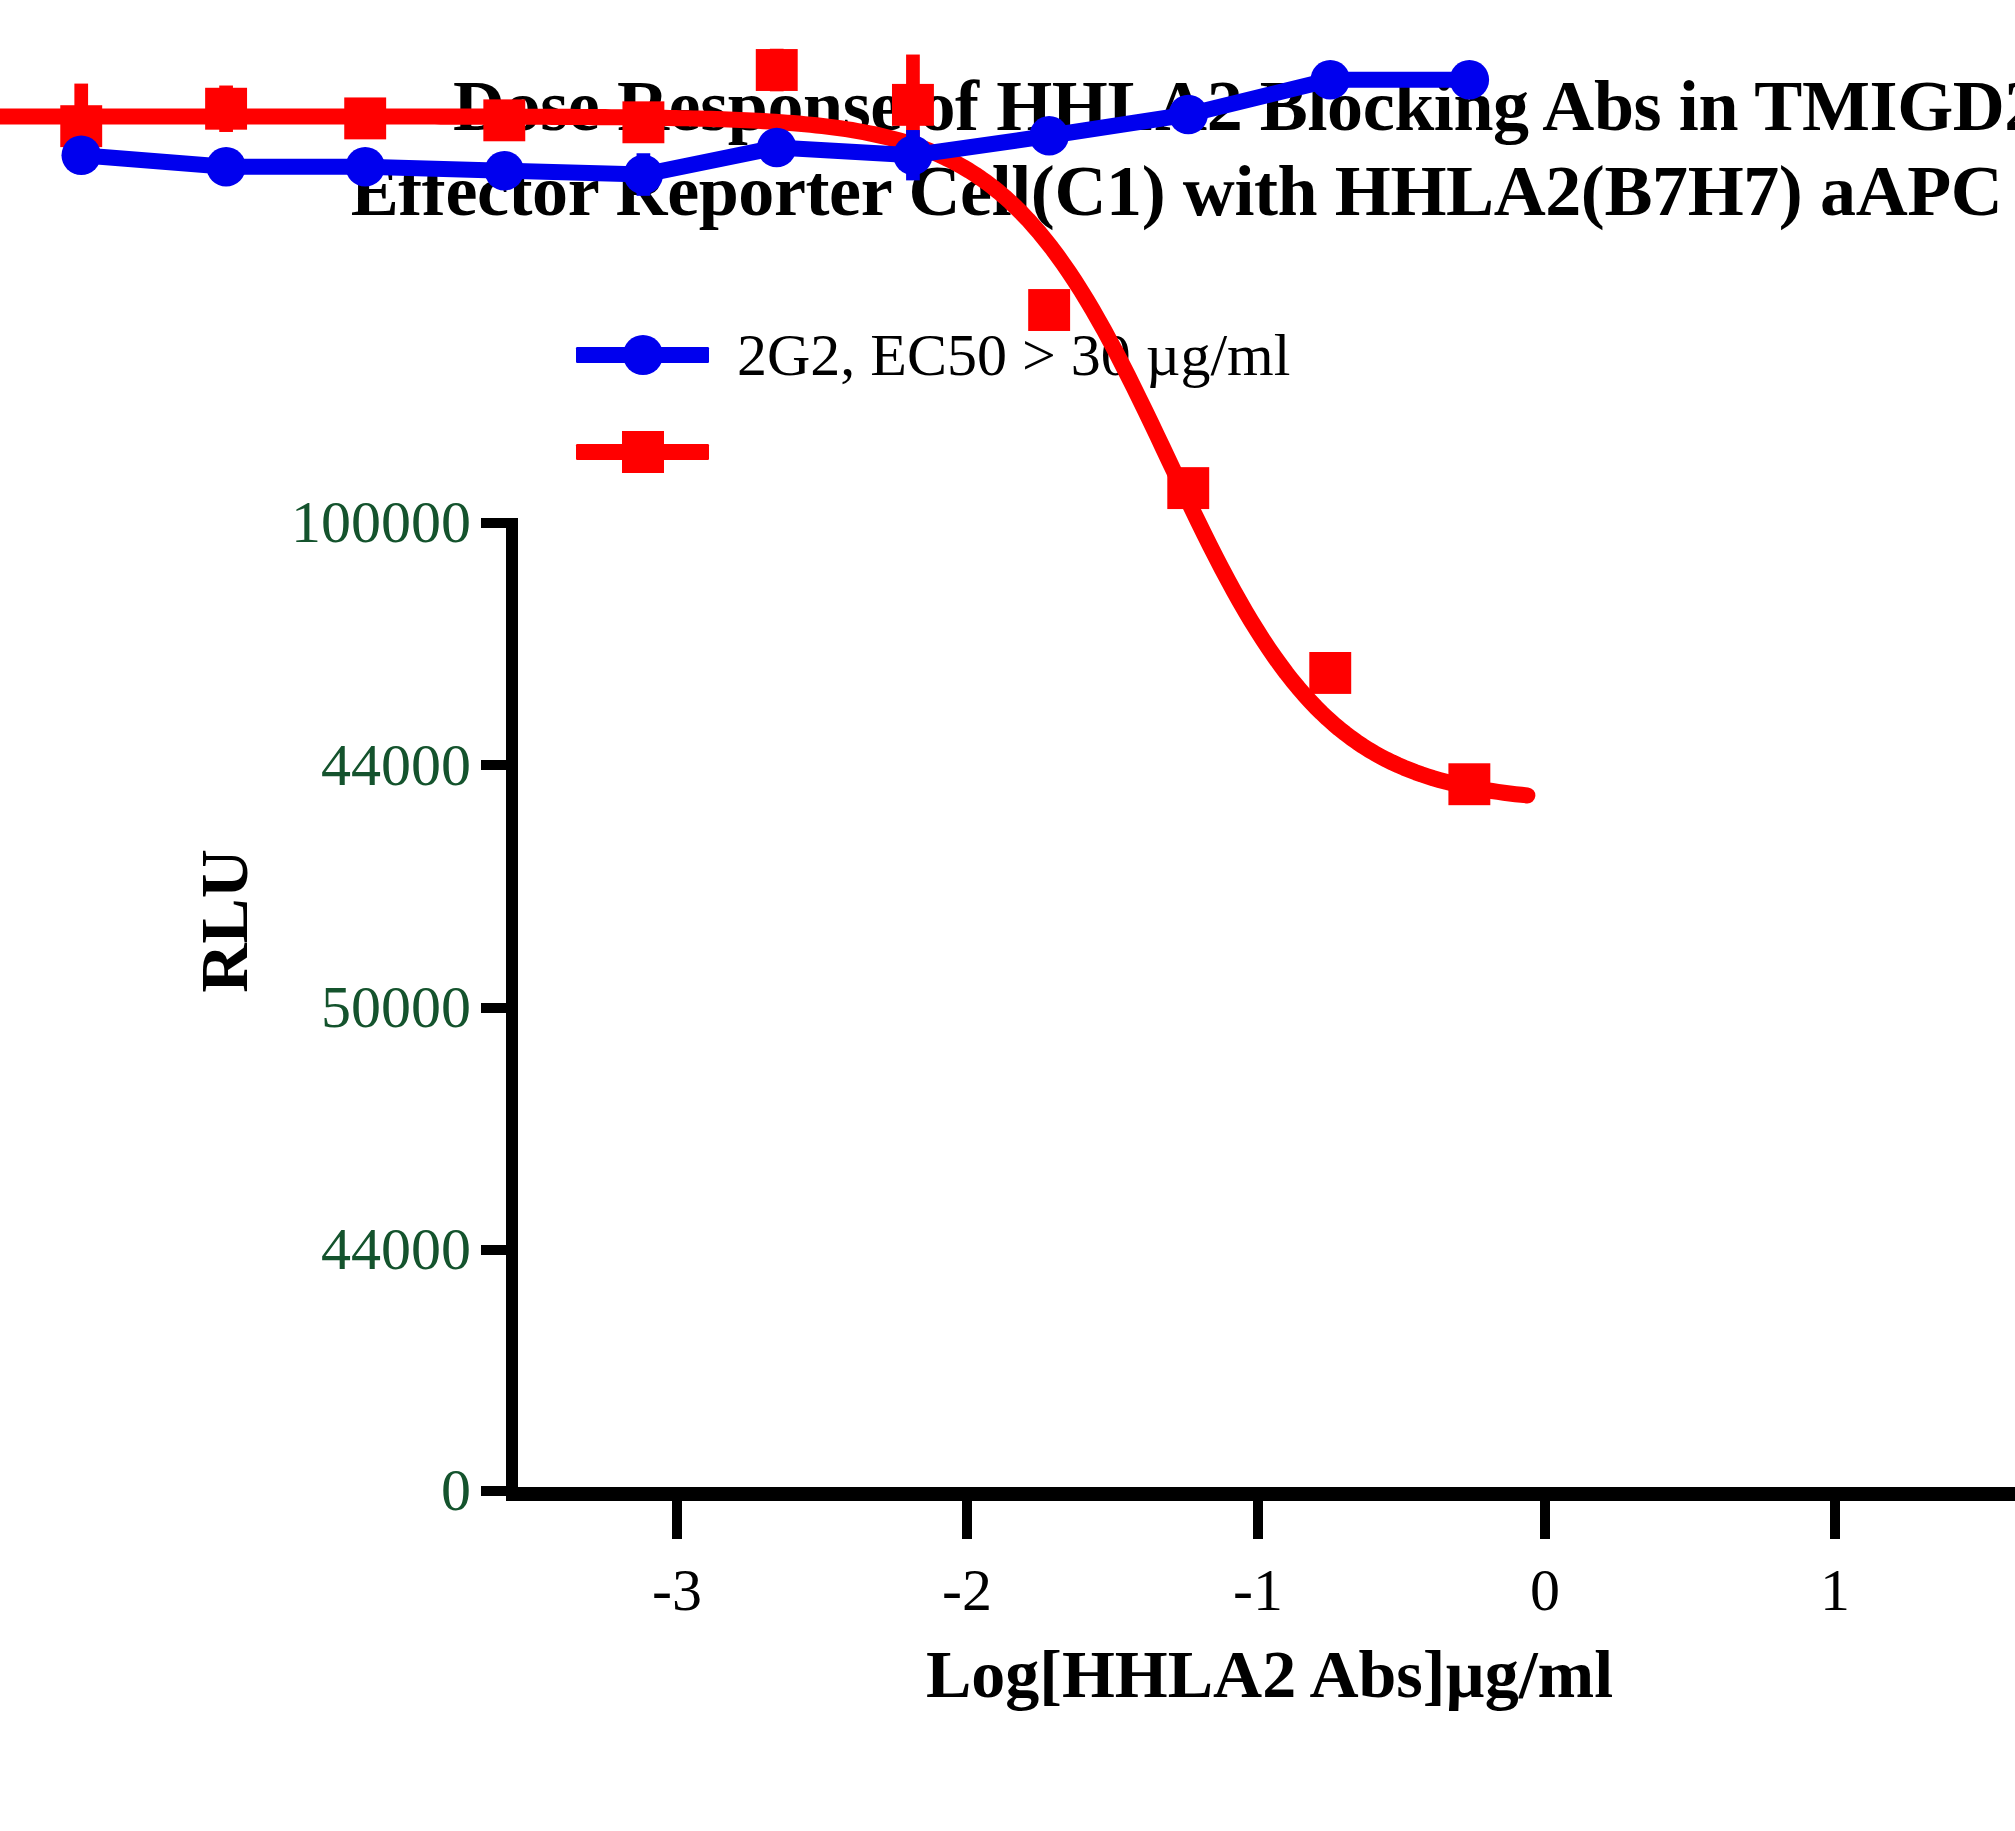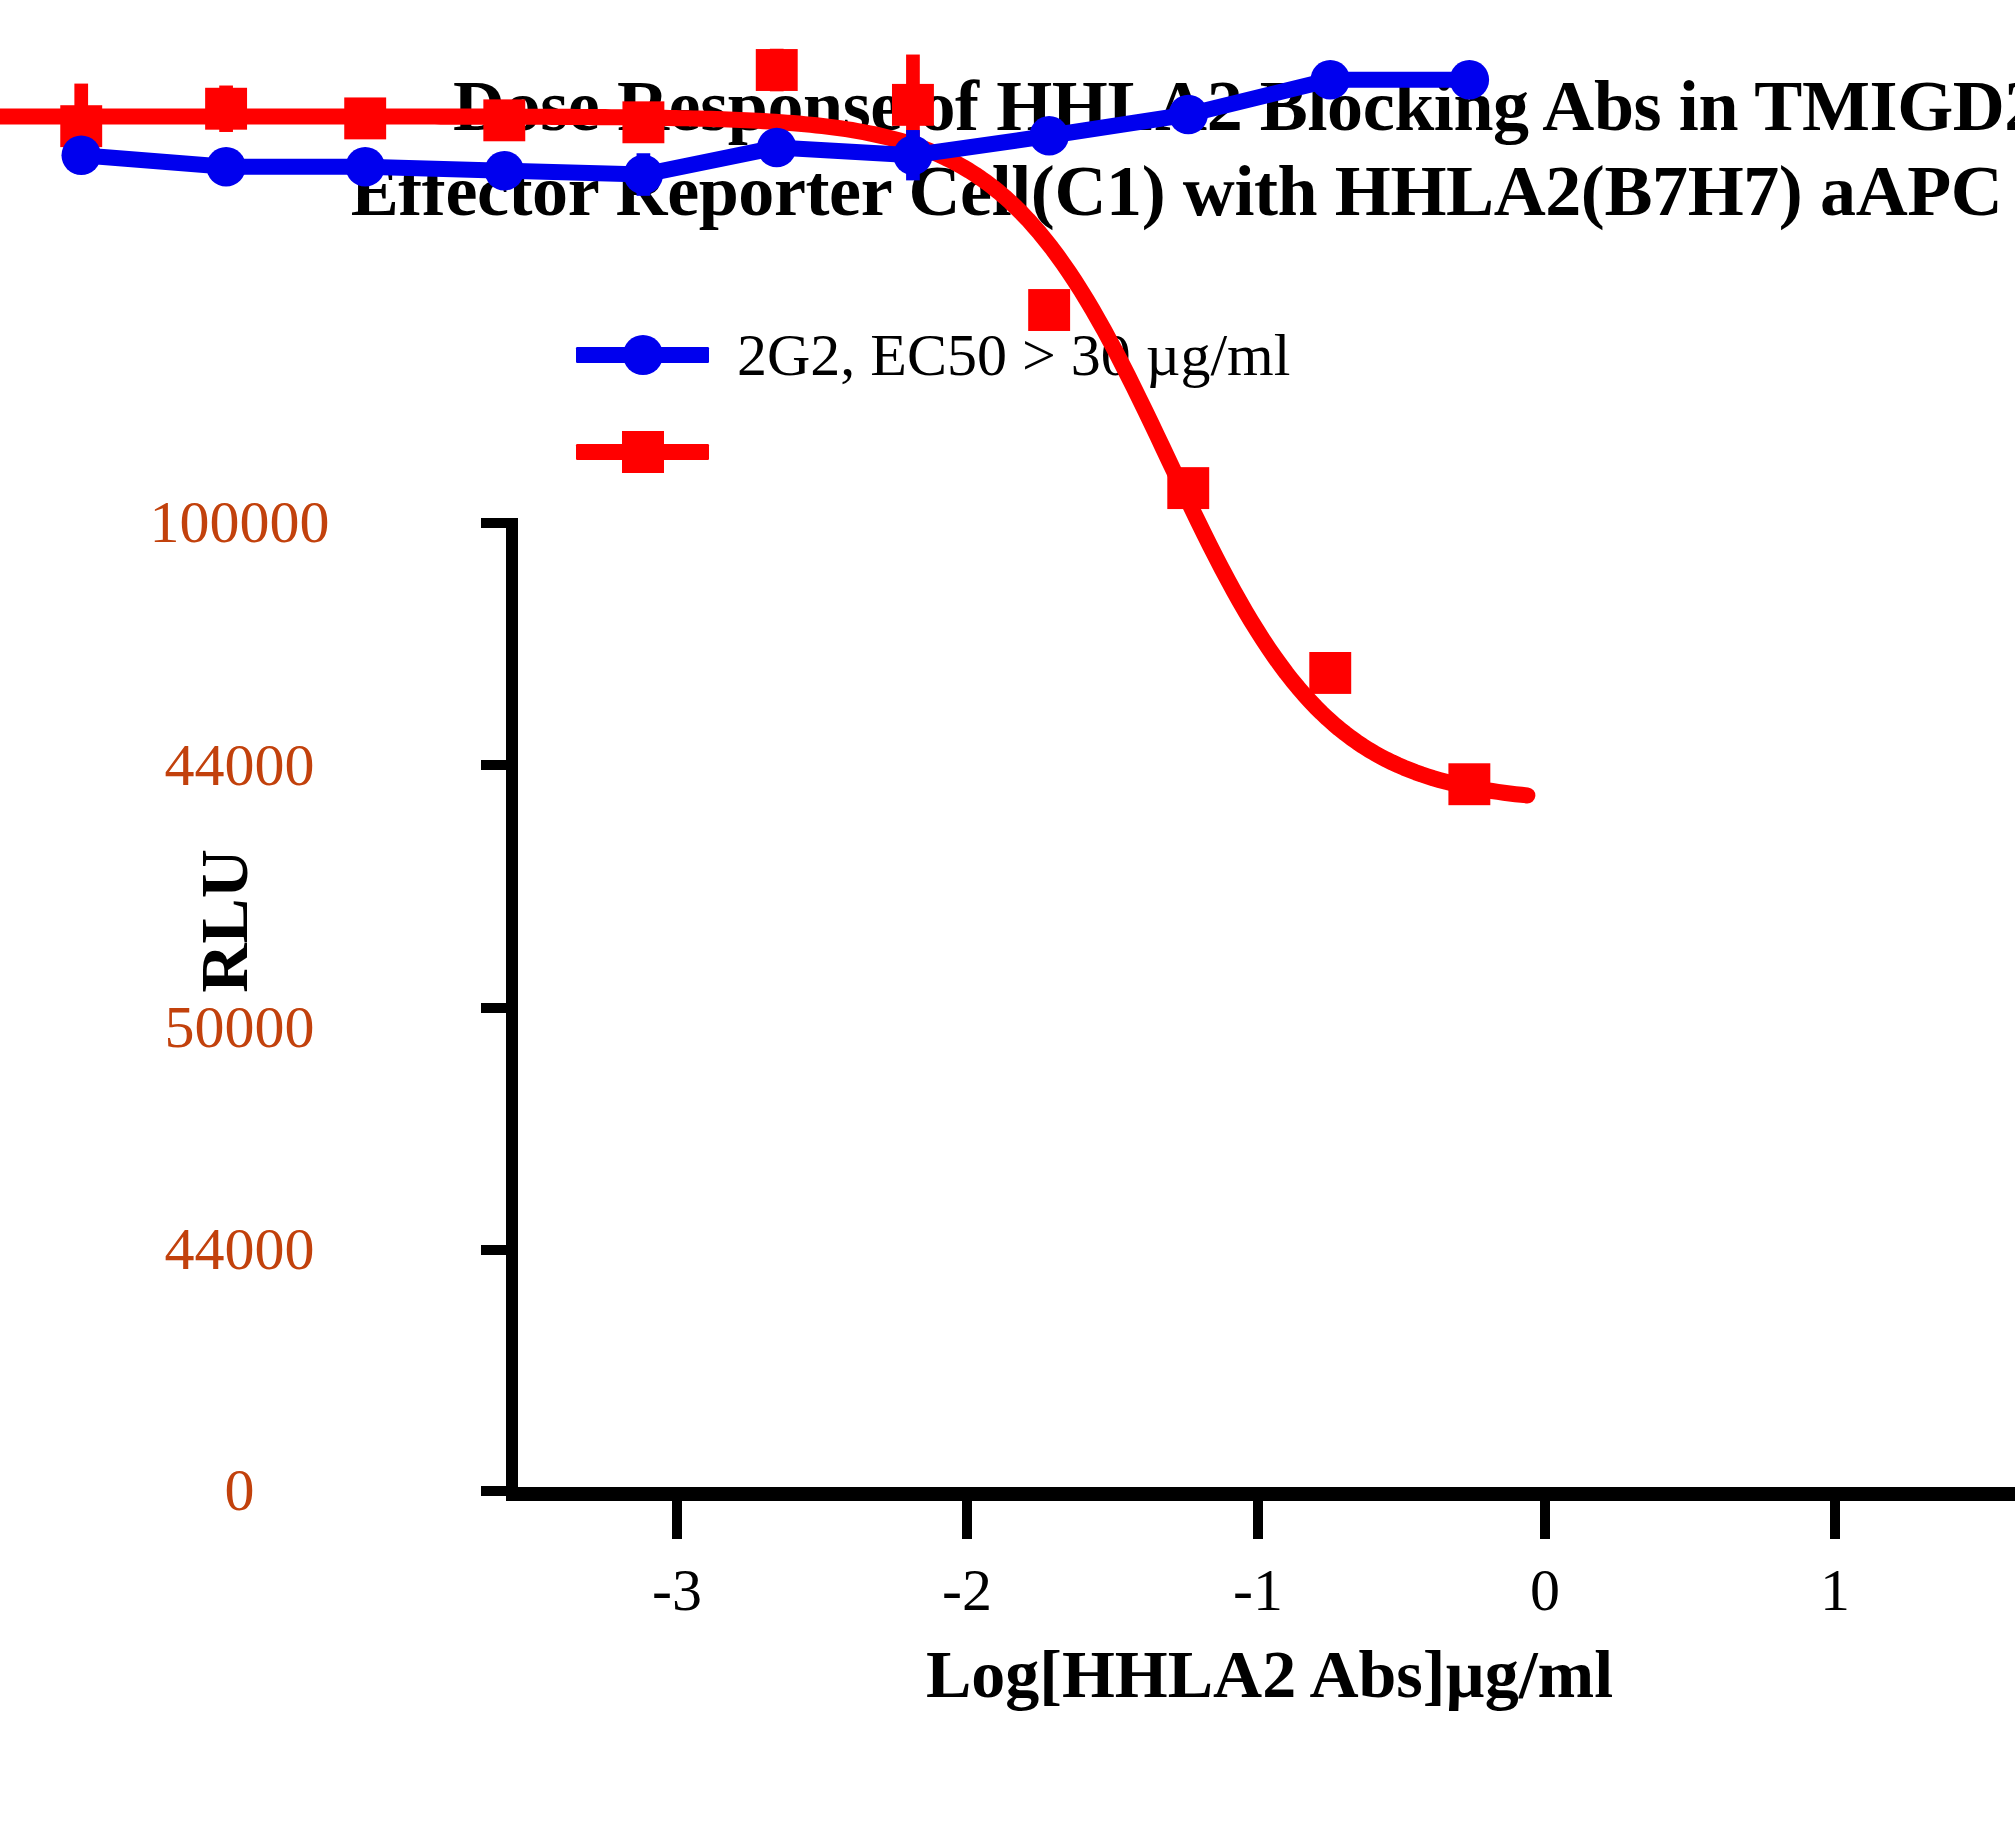--- a/index.html
+++ b/index.html
@@ -57,21 +57,21 @@
   }
   #x-axis{
     position:absolute;left:506px;top:1487px;
     width:1527px;height:13.7px;background:#000000;
   }
   .y-tick{position:absolute;width:25px;height:9.7px;background:#000000;}
   .x-tick{position:absolute;width:9.7px;height:39px;background:#000000;}
 
   .y-tick-label{
     position:absolute;right:0;
-    font-size:60px;color:#c2410c;text-align:center;
+    font-size:60px;color:#14532d;text-align:right;
     white-space:nowrap;line-height:1;
   }
   .x-tick-label{
     position:absolute;
     font-size:60px;color:#000000;text-align:center;
     white-space:nowrap;line-height:1;
   }
 
   #y-axis-title{
     position:absolute;
@@ -121,21 +121,21 @@
   <div id="x-axis"></div>
 
   <div class="y-tick" style="left:481px;top:518px;"></div>
   <div class="y-tick" style="left:481px;top:760px;"></div>
   <div class="y-tick" style="left:481px;top:1003px;"></div>
   <div class="y-tick" style="left:481px;top:1245px;"></div>
   <div class="y-tick" style="left:481px;top:1486px;"></div>
 
   <div class="y-tick-label" style="top:492px;width:463px;left:8px;">100000</div>
   <div class="y-tick-label" style="top:735px;width:463px;left:8px;">44000</div>
-  <div class="y-tick-label" style="top:977px;width:463px;left:8px;margin-top:20px;">50000</div>
+  <div class="y-tick-label" style="top:977px;width:463px;left:8px;">50000</div>
   <div class="y-tick-label" style="top:1219px;width:463px;left:8px;">44000</div>
   <div class="y-tick-label" style="top:1460px;width:463px;left:8px;">0</div>
 
   <div class="x-tick" style="left:672px;top:1500px;"></div>
   <div class="x-tick" style="left:962px;top:1500px;"></div>
   <div class="x-tick" style="left:1253px;top:1500px;"></div>
   <div class="x-tick" style="left:1540px;top:1500px;"></div>
   <div class="x-tick" style="left:1830px;top:1500px;"></div>
 
   <div class="x-tick-label" style="left:576px;top:1560px;width:202px;">-3</div>

